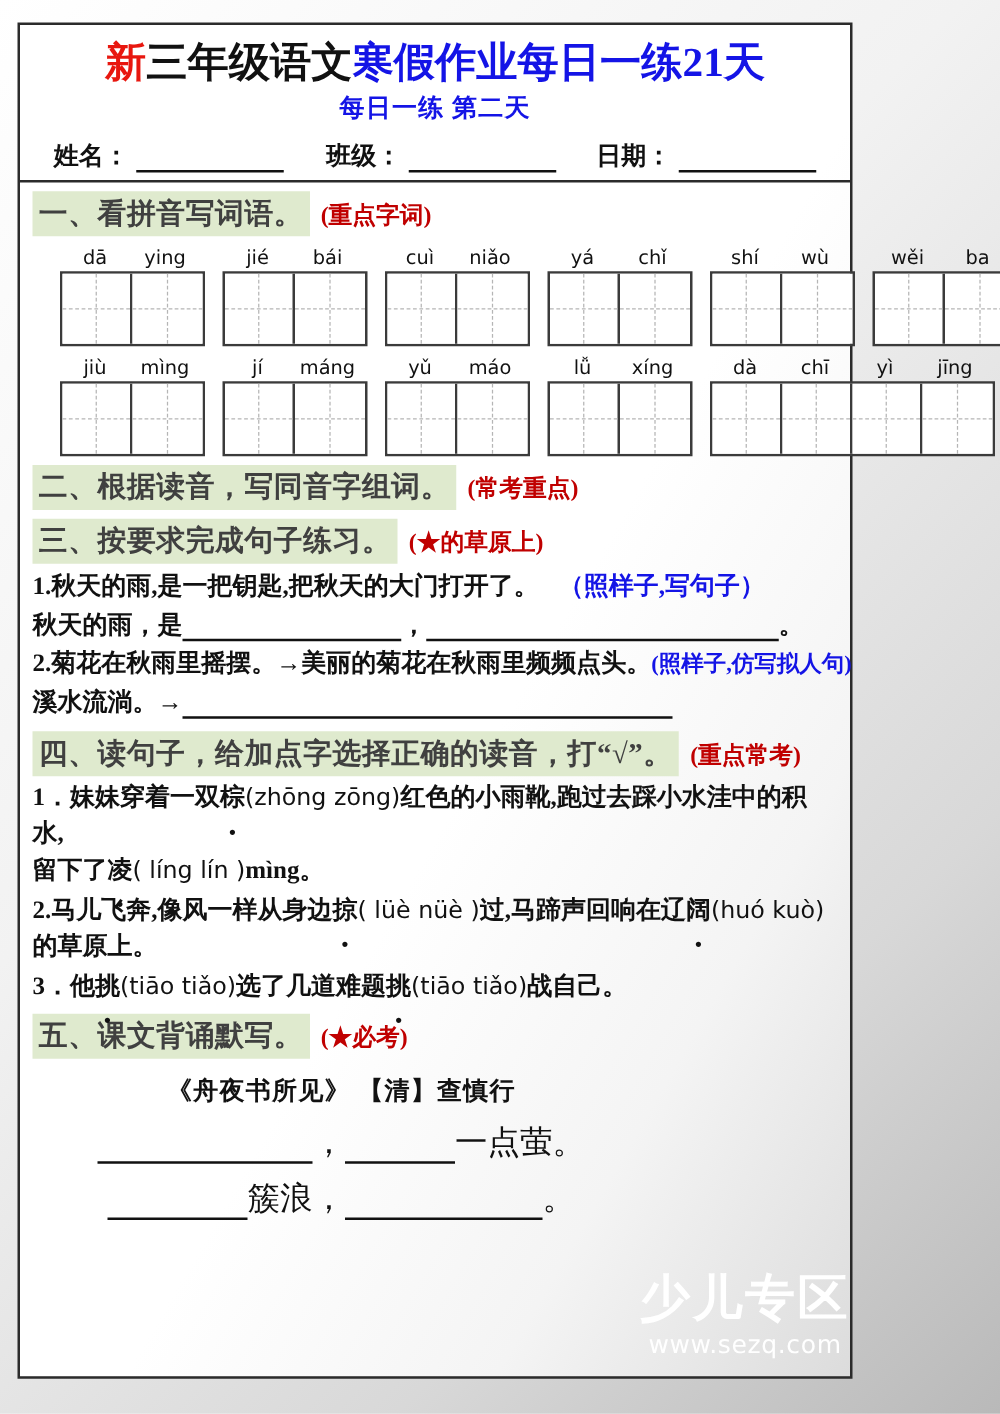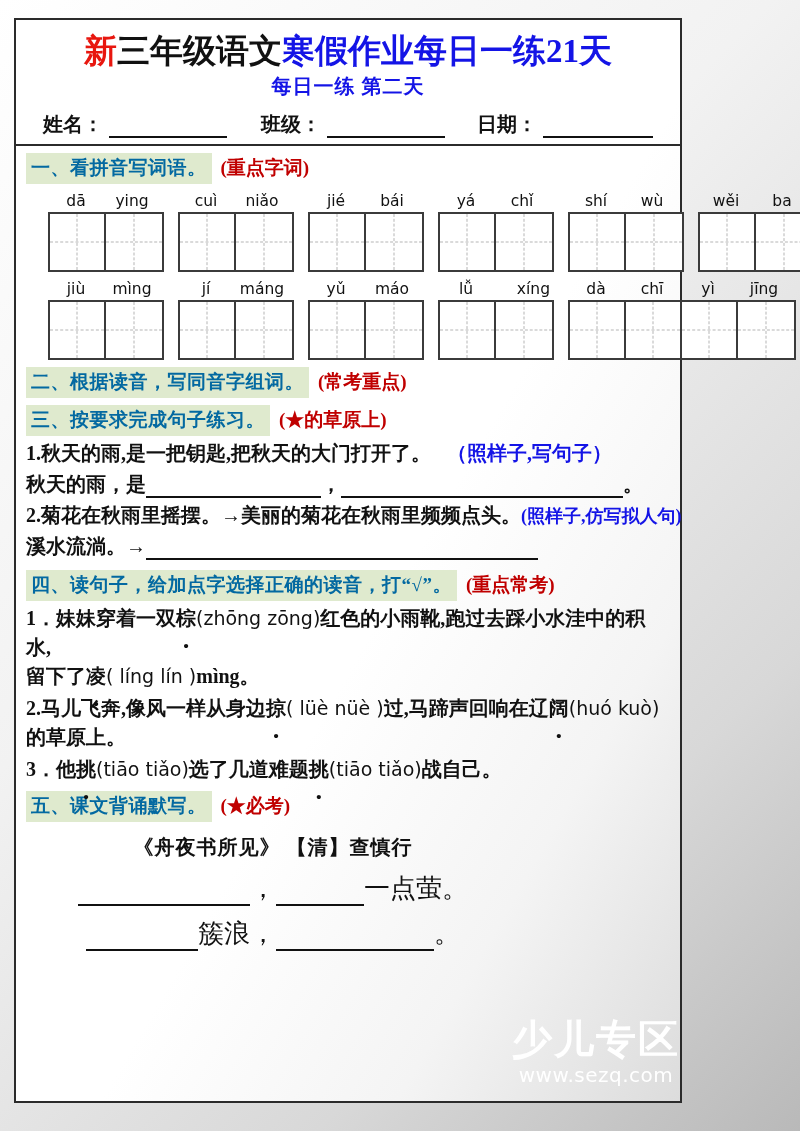--- a/index.html
+++ b/index.html
@@ -39,21 +39,21 @@
   .bl1 { width:118px; }
   .bl2 { width:118px; }
   .bl3 { width:110px; }
   .gap-a { width:22px; }
   .gap-b { width:20px; }
   .hrule { border-top:2px solid #2b2b2b; margin:2px -10px 0 -10px; }
 
   
   .sec-head { display:flex; align-items:baseline; margin-top:7px; white-space:nowrap; }
   .sec-title {
-    background:#dfeace; color:#0369a1; font-weight:bold; font-size:19px;
+    background:#dfeace; color:#404040; font-weight:bold; font-size:23px;
     padding:2px 5px 3px 5px; letter-spacing:0.5px;
   }
   .sec-note { color:#c00000; font-weight:bold; font-size:19px; margin-left:9px; }
 
   
   .pyrow { display:flex; margin-top:8px; padding-left:22px; }
   .grp { display:flex; flex-direction:column; margin-right:14px; }
   .grp:last-child { margin-right:0; }
   .py { display:flex; }
   .py span {
@@ -151,40 +151,40 @@
             <span style="width: 56px;">dā</span>
             <span style="width: 56px;">ying</span>
           </div>
           <div class="cells">
             <div class="cell"></div>
             <div class="cell"></div>
           </div>
         </div>
         <div class="grp">
           <div class="py">
+            <span style="width: 56px;">jié</span>
+            <span style="width: 56px;">bái</span>
+          </div>
+          <div class="cells">
+            <div class="cell"></div>
+            <div class="cell"></div>
+          </div>
+        </div>
+        <div class="grp">
+          <div class="py">
             <span style="width: 56px;">cuì</span>
             <span style="width: 56px;">niǎo</span>
           </div>
           <div class="cells">
             <div class="cell"></div>
             <div class="cell"></div>
           </div>
         </div>
         <div class="grp">
           <div class="py">
-            <span style="width: 56px;">jié</span>
-            <span style="width: 56px;">bái</span>
-          </div>
-          <div class="cells">
-            <div class="cell"></div>
-            <div class="cell"></div>
-          </div>
-        </div>
-        <div class="grp">
-          <div class="py">
             <span style="width: 56px;">yá</span>
             <span style="width: 56px;">chǐ</span>
           </div>
           <div class="cells">
             <div class="cell"></div>
             <div class="cell"></div>
           </div>
         </div>
         <div class="grp">
           <div class="py">
@@ -234,21 +234,21 @@
             <span style="width: 56px;">máo</span>
           </div>
           <div class="cells">
             <div class="cell"></div>
             <div class="cell"></div>
           </div>
         </div>
         <div class="grp">
           <div class="py">
             <span style="width: 56px;">lǚ</span>
-            <span style="width: 56px; text-align: right;">xíng</span>
+            <span style="width: 56px;">xíng</span>
           </div>
           <div class="cells">
             <div class="cell"></div>
             <div class="cell"></div>
           </div>
         </div>
         <div class="grp">
           <div class="py">
             <span style="width: 56px;">dà</span>
             <span style="width: 56px;">chī</span>

